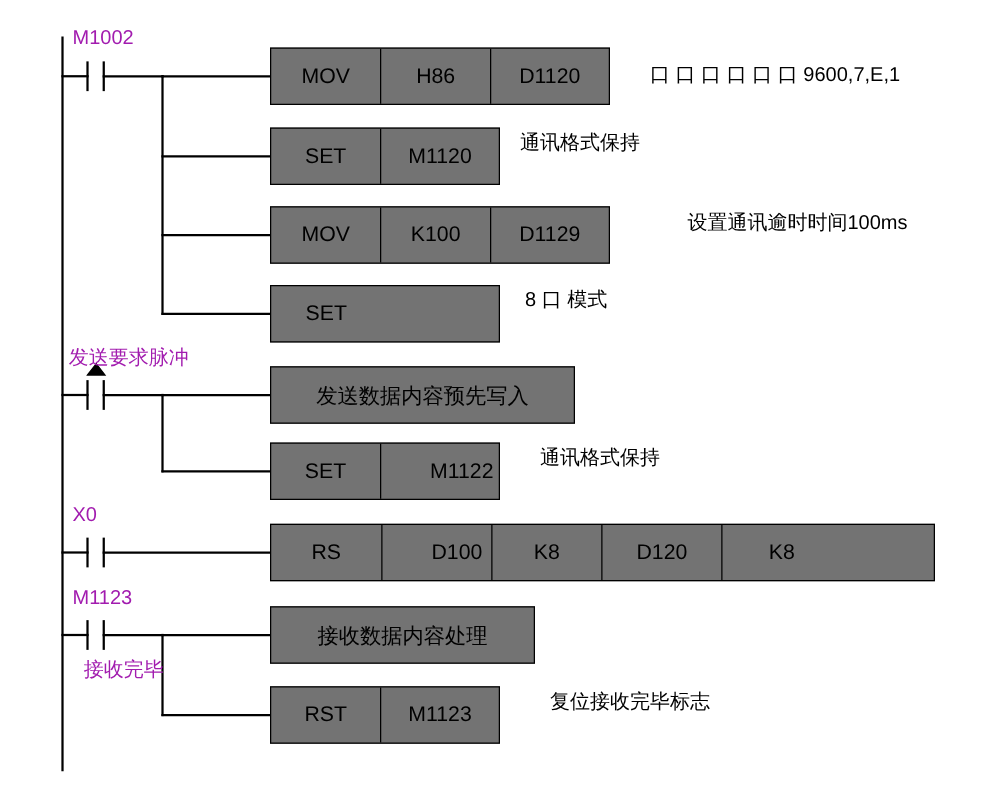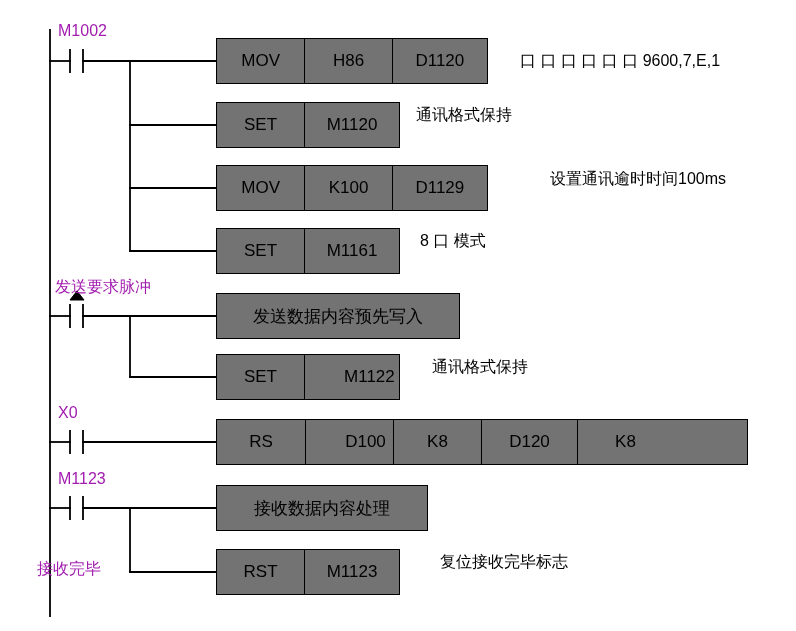--- a/index.html
+++ b/index.html
@@ -89,42 +89,41 @@
     <line x1="130" y1="572" x2="216" y2="572"></line>
   </g>
 
   <polygon points="70,300 77,291 84,300" fill="#000" stroke="#000" stroke-width="1"></polygon>
 </svg>
 
 <div class="lbl" style="left:58px;top:22px;">M1002</div>
 <div class="lbl" style="left:55px;top:278px;">发送要求脉冲</div>
 <div class="lbl" style="left:58px;top:404px;">X0</div>
 <div class="lbl" style="left:58px;top:470px;">M1123</div>
-<div class="lbl" style="left:37px;top:528px;margin-top:32px;">接收完毕</div>
+<div class="lbl" style="left:67px;top:528px;">接收完毕</div>
 
 <div class="box" style="left:216px;top:38px;width:272px;height:46px;">
   <div class="cell" style="width:88px;">MOV</div>
   <div class="cell" style="width:88px;">H86</div>
   <div class="cell" style="width:96px;">D1120</div>
 </div>
 
 <div class="box" style="left:216px;top:102px;width:184px;height:46px;">
   <div class="cell" style="width:88px;">SET</div>
   <div class="cell" style="width:96px;">M1120</div>
 </div>
 
 <div class="box" style="left:216px;top:165px;width:272px;height:46px;">
   <div class="cell" style="width:88px;">MOV</div>
   <div class="cell" style="width:88px;">K100</div>
   <div class="cell" style="width:96px;">D1129</div>
 </div>
 
 <div class="box" style="left:216px;top:228px;width:184px;height:46px;">
   <div class="cell" style="width:88px;">SET</div>
-  <div class="cell" style="width:96px;">M1161</div>
 </div>
 
 <div class="box single" style="left:216px;top:293px;width:244px;height:46px;">
   <div class="cell wide">发送数据内容预先写入</div>
 </div>
 
 <div class="box" style="left:216px;top:354px;width:184px;height:46px;">
   <div class="cell" style="width:88px;">SET</div>
   <div class="cell" style="width:96px;padding-left:35px;">M1122</div>
 </div>

